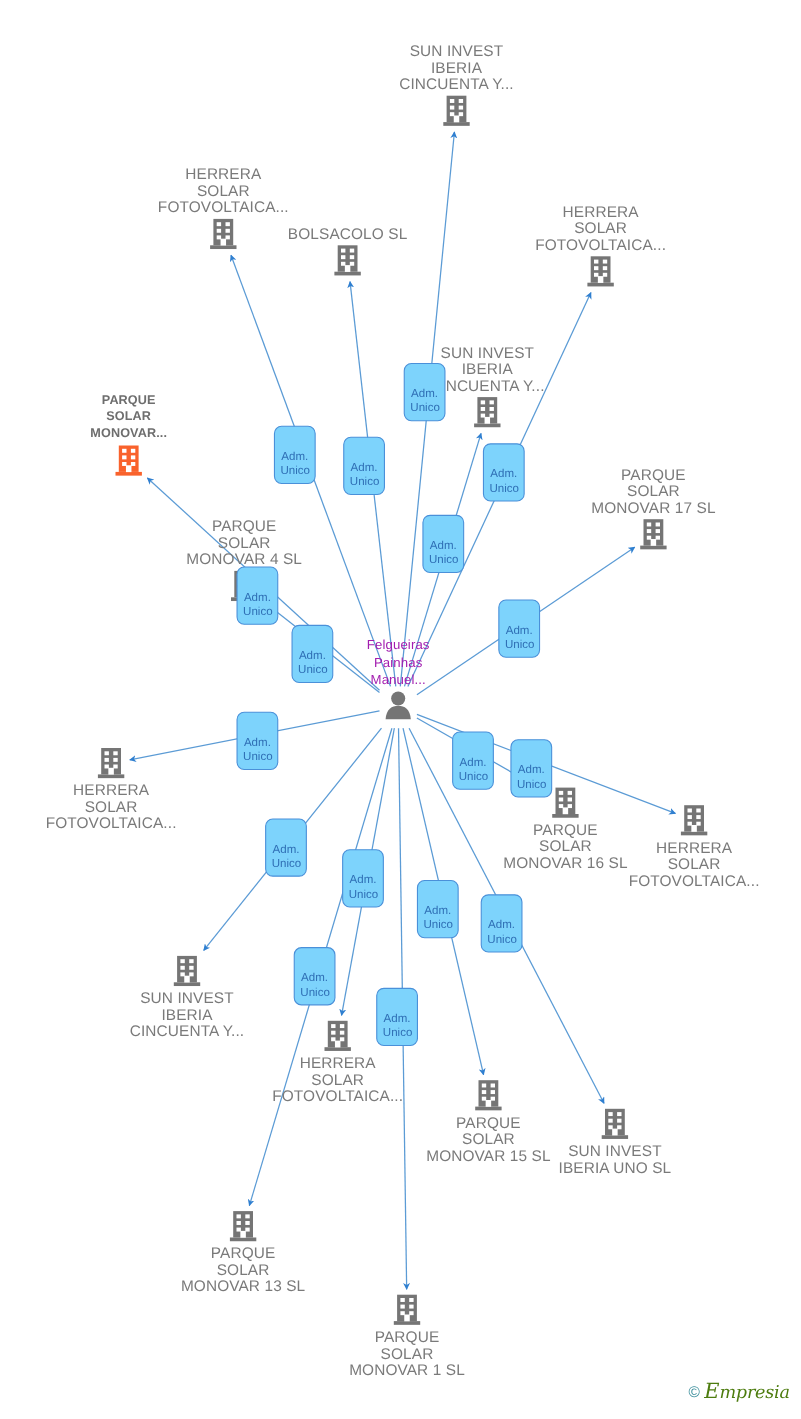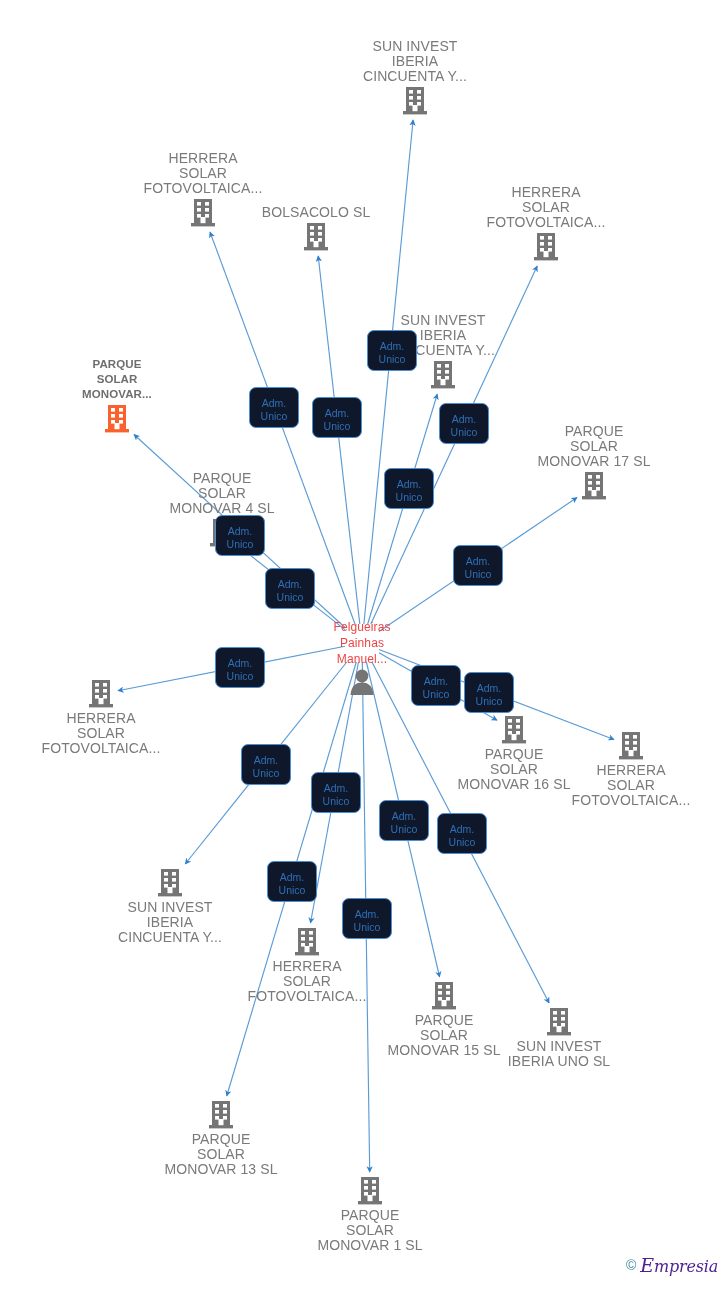--- a/index.html
+++ b/index.html
@@ -33,69 +33,68 @@
     line-height: 15px;
   }
   .node .label {
     font-size: 14px;
     color: #7a7a7a;
     letter-spacing: 0.1px;
     white-space: pre-line;
   }
   .node .label.person {
     font-size: 12px;
-    color: #ef4444;
+    color: #a21caf;
     line-height: 16px;
-    margin-top: 41px;
   }
   .node .label.highlight {
     color: #6e6e6e;
     font-weight: bold;
     font-size: 11.5px;
   }
   .icon-wrap {
     display: block;
     line-height: 0;
   }
   .node.label-above .icon-wrap { margin-top: 2px; }
   .node.label-below .label { margin-top: 2px; }
 
   .edge-label {
     position: absolute;
     box-sizing: border-box;
-    background: #0f172a;
+    background: #7dd3fc;
     border: 1.3px solid #4a90d9;
     border-radius: 7px;
     color: #2f6fb5;
     font-size: 10.5px;
     line-height: 13px;
     text-align: center;
-    padding: 9px 5px 4px 5px;
+    padding: 21px 5px 4px 5px;
     white-space: pre-line;
-    width: 50px;
+    width: 38px;
     margin-left: -23px;
     margin-top: -16px;
   }
   .watermark {
     position: absolute;
     right: 10px;
     bottom: 14px;
     display: flex;
     align-items: center;
     gap: 4px;
     font-size: 15px;
   }
   .watermark .c-mark {
     color: #3c8f9c;
     font-size: 14px;
   }
   .watermark .brand {
     font-family: "DejaVu Serif", serif;
     font-style: italic;
-    color: #4c1d95;
+    color: #4d7c0f;
     font-size: 16px;
     letter-spacing: -0.2px;
   }
   .watermark .brand .cap {
     font-size: 19px;
   }
 </style>
 </head>
 <body>
 

